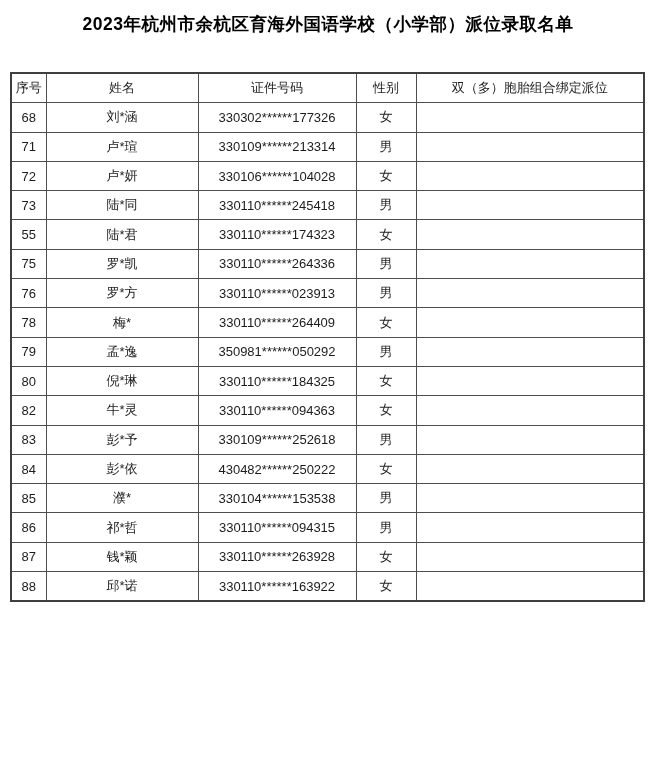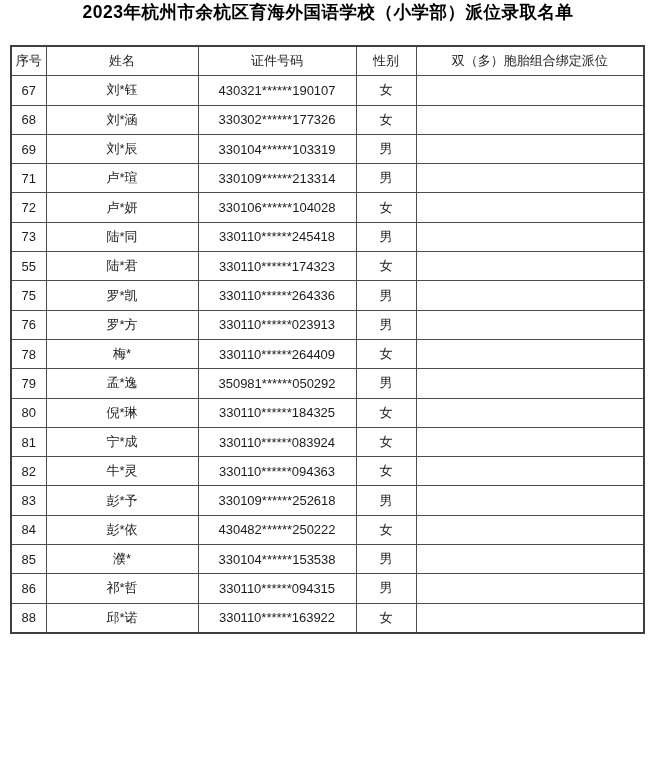--- a/index.html
+++ b/index.html
@@ -9,31 +9,32 @@
   }
   body {
     width: 656px;
     height: 764px;
     position: relative;
     overflow: hidden;
     font-family: "Liberation Sans", sans-serif;
     color: #1a1a1a;
   }
   .page-title {
+    padding-top: 12px;
     text-align: center;
     font-size: 17.5px;
     font-weight: bold;
     color: #000000;
     letter-spacing: 0.5px;
   }
   table.roster {
     border-collapse: collapse;
     table-layout: fixed;
     width: 633px;
-    margin: 21px 0 0 10px;
+    margin: 36px 0 0 10px;
     border: 2px solid #3f3f3f;
   }
   table.roster th,
   table.roster td {
     border: 1px solid #4d4d4d;
     height: 28.3px;
     padding: 0 2px;
     text-align: center;
     vertical-align: middle;
     font-size: 13px;
@@ -73,43 +74,29 @@
     <thead>
       <tr>
         <th>序号</th>
         <th>姓名</th>
         <th>证件号码</th>
         <th>性别</th>
         <th>双（多）胞胎组合绑定派位</th>
       </tr>
     </thead>
     <tbody>
-    <tr>
-      <td>67</td>
-      <td>刘*钰</td>
-      <td>430321******190107</td>
-      <td>女</td>
-      <td></td>
-    </tr>
 
     <tr>
       <td>68</td>
       <td>刘*涵</td>
       <td>330302******177326</td>
       <td>女</td>
       <td></td>
     </tr>
 
-    <tr>
-      <td>69</td>
-      <td>刘*辰</td>
-      <td>330104******103319</td>
-      <td>男</td>
-      <td></td>
-    </tr>
 
 
     <tr>
       <td>71</td>
       <td>卢*瑄</td>
       <td>330109******213314</td>
       <td>男</td>
       <td></td>
     </tr>
 
@@ -171,27 +158,20 @@
     </tr>
 
     <tr>
       <td>80</td>
       <td>倪*琳</td>
       <td>330110******184325</td>
       <td>女</td>
       <td></td>
     </tr>
 
-    <tr>
-      <td>81</td>
-      <td>宁*成</td>
-      <td>330110******083924</td>
-      <td>女</td>
-      <td></td>
-    </tr>
 
     <tr>
       <td>82</td>
       <td>牛*灵</td>
       <td>330110******094363</td>
       <td>女</td>
       <td></td>
     </tr>
 
     <tr>
@@ -219,20 +199,27 @@
     </tr>
 
     <tr>
       <td>86</td>
       <td>祁*哲</td>
       <td>330110******094315</td>
       <td>男</td>
       <td></td>
     </tr>
 
+    <tr>
+      <td>87</td>
+      <td>钱*颖</td>
+      <td>330110******263928</td>
+      <td>女</td>
+      <td></td>
+    </tr>
 
     <tr>
       <td>88</td>
       <td>邱*诺</td>
       <td>330110******163922</td>
       <td>女</td>
       <td></td>
     </tr>
   </tbody>
   </table>

